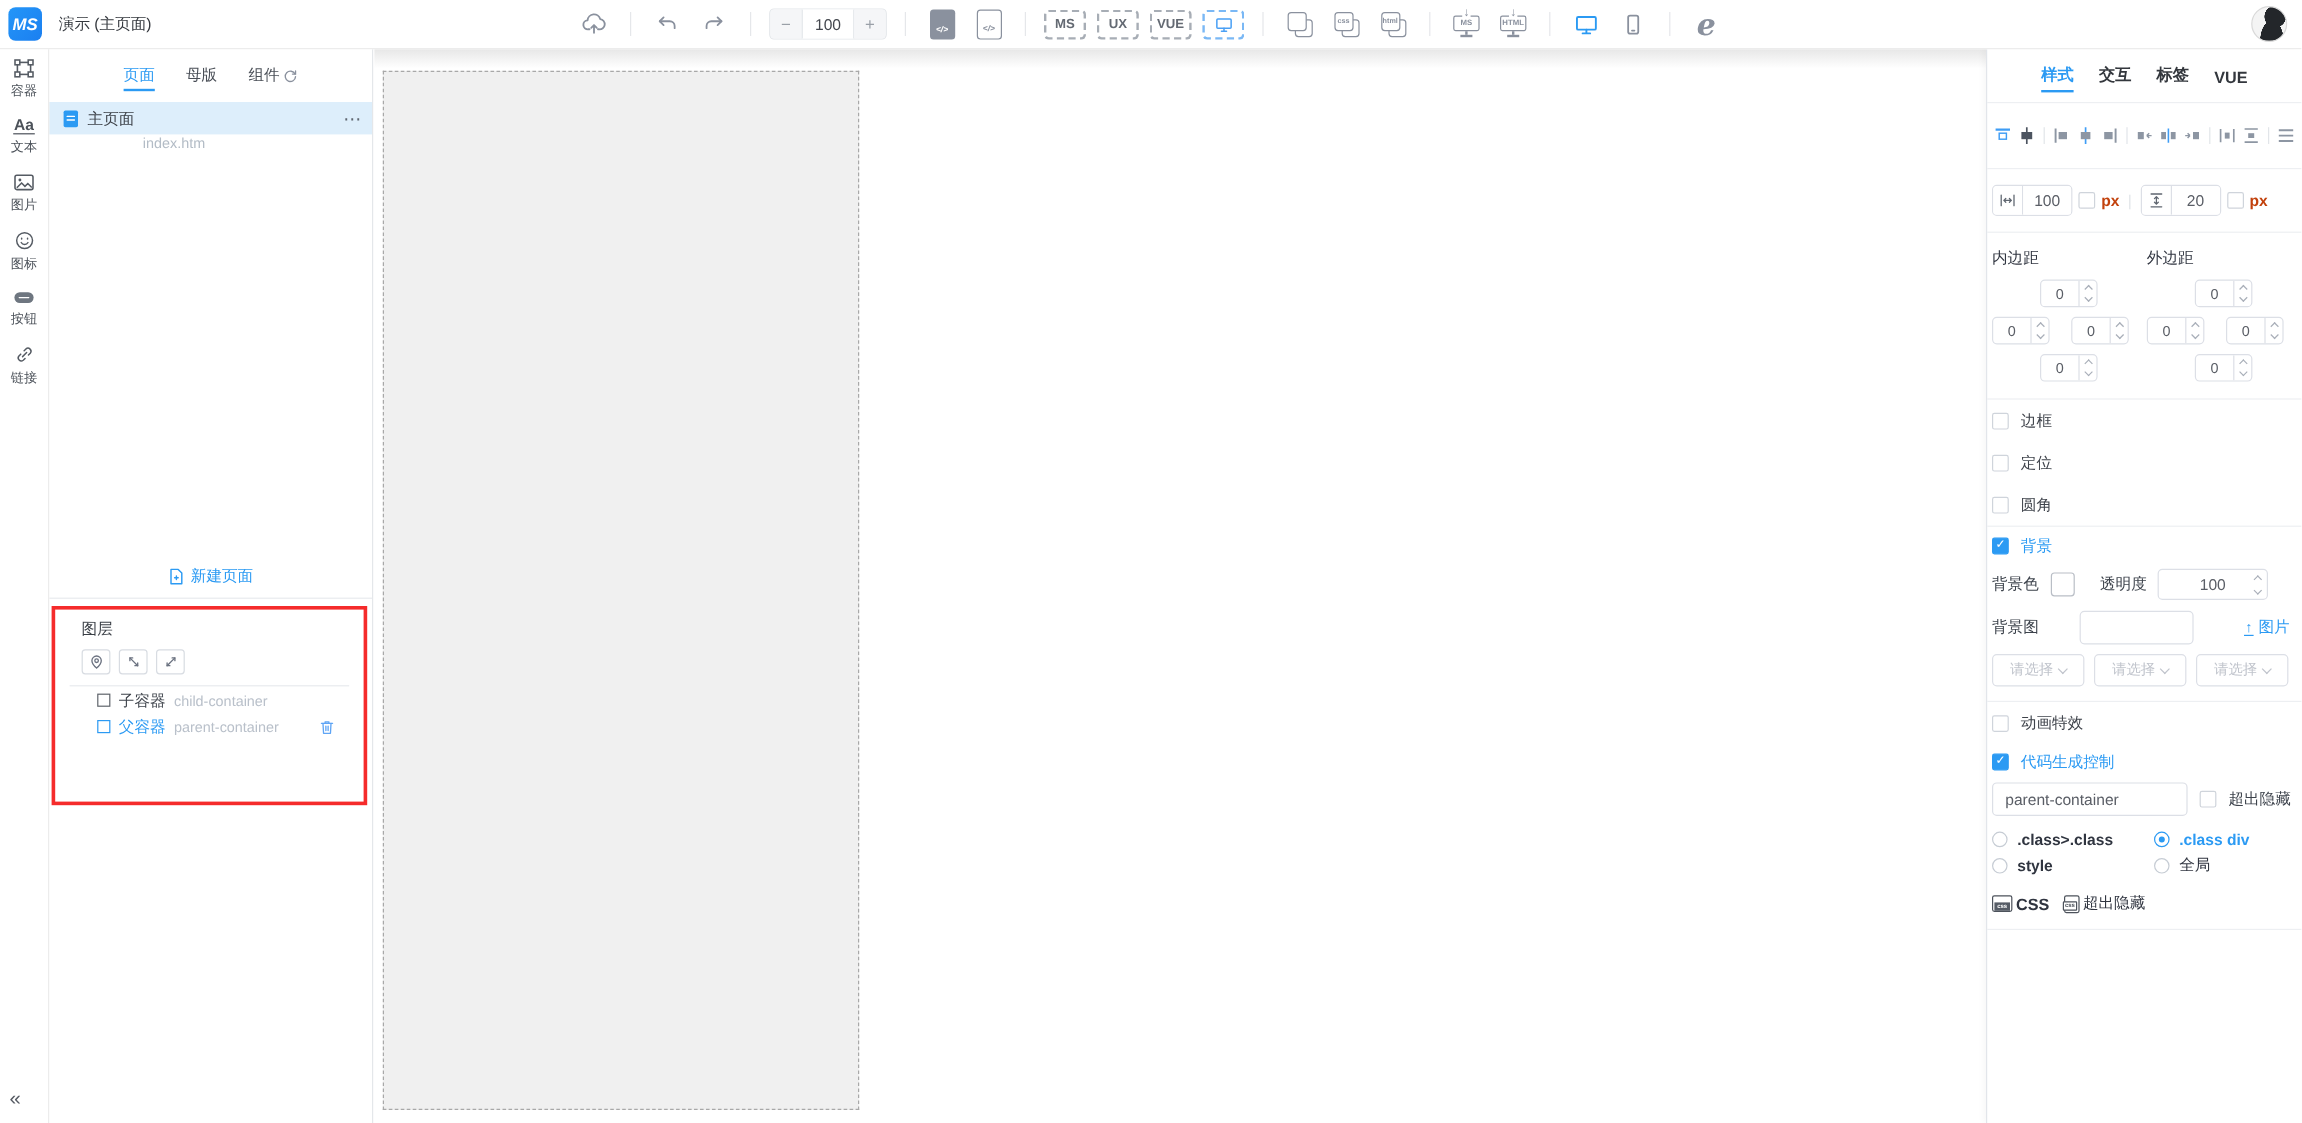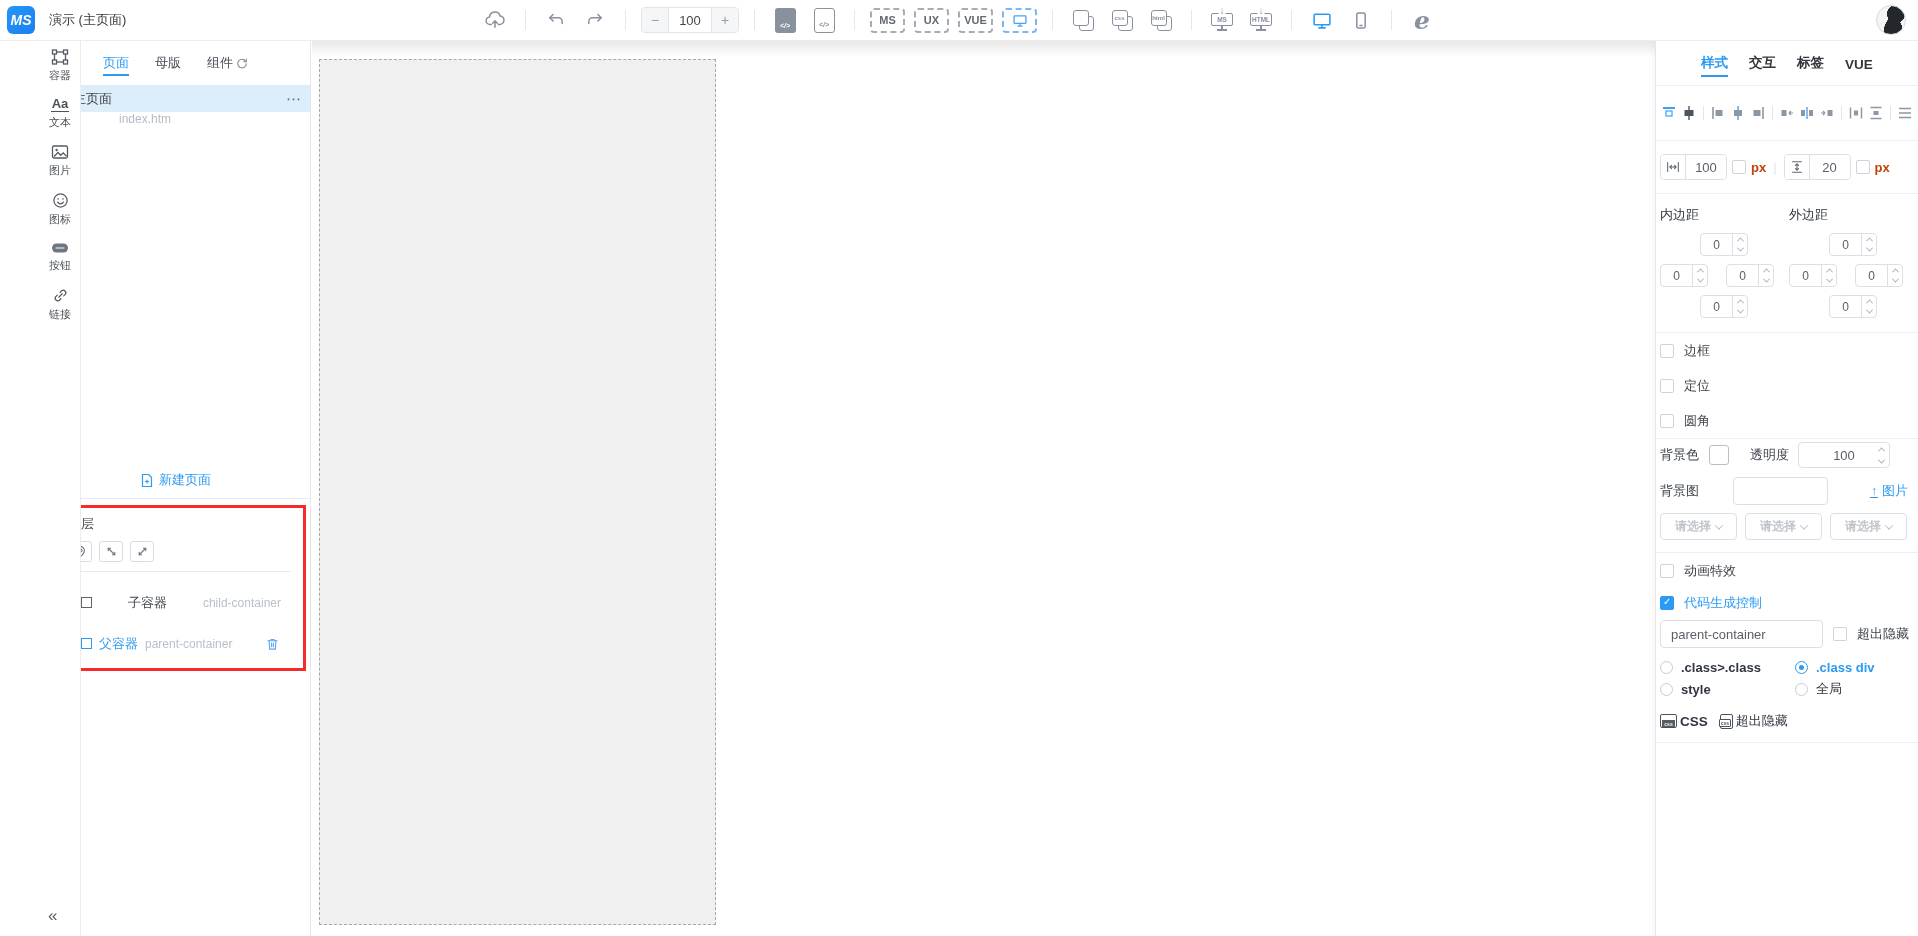--- a/index.html
+++ b/index.html
@@ -46,21 +46,21 @@
   .dl-stand::before { content:""; position:absolute; left:50%; top:-3px; transform:translateX(-50%); width:2px; height:3px; background:#8a919e; }
   .ie { font-family:"DejaVu Serif", serif; font-style:italic; font-weight:bold; font-size:25px; color:#8a919e; line-height:1; }
   .tb-right { position:absolute; right:12px; top:5px; }
   .avatar { width:30px; height:30px; border-radius:50%; border:1px solid #d9d9d9;
             background:
               radial-gradient(circle at 68% 28%, #23262a 0 32%, rgba(0,0,0,0) 33%),
               radial-gradient(ellipse at 58% 100%, #23262a 0 42%, rgba(0,0,0,0) 43%),
               #f4f4f4; }
 
   
-  #iconbar { position:absolute; left:0; top:41px; width:41px; bottom:0; background:#fff; border-right:1px solid #ececec; z-index:20;margin-left:40px; }
+  #iconbar { position:absolute; left:0; top:41px; width:41px; bottom:0; background:#fff; border-right:1px solid #ececec; z-index:20; }
   .ib-item { width:40px; padding:8px 0 6px; display:flex; flex-direction:column; align-items:center; gap:3px; }
   .ib-label { font-size:11px; color:#4c525a; }
   .aa { font-size:13px; font-weight:bold; color:#4c525a; border-bottom:1.5px solid #4c525a; line-height:14px; padding:0 1px; }
   .collapse { position:absolute; left:8px; bottom:12px; font-size:17px; color:#565b63; line-height:1; }
 
   
   #pagespanel { position:absolute; left:41px; top:41px; width:270px; bottom:0; background:#fff;
                 border-right:1px solid #e4e7ea; z-index:10; }
   .pp-tabs { height:44px; display:flex; align-items:flex-end; justify-content:center; gap:26px; padding-bottom:9px; }
   .pp-tab { font-size:13px; color:#4a4f57; display:flex; align-items:center; gap:3px; padding-bottom:2px; border-bottom:2px solid transparent; }
@@ -74,21 +74,21 @@
   .pp-sep { position:absolute; top:457px; left:0; right:0; border-top:1px solid #e8eaee; }
 
   
   .layers { position:absolute; top:458px; left:0; right:0; bottom:0; }
   .red-box { position:absolute; left:2px; top:6px; width:263px; height:166px; border:3px solid #f52b2b; padding:7px 22px; }
   .lp-title { font-size:13px; color:#3a3f46; }
   .lp-tools { margin-top:8px; display:flex; gap:7px; }
   .lp-tool { width:24px; height:21px; border:1px solid #d8dce2; border-radius:3px; background:#fff;
              display:flex; align-items:center; justify-content:center; }
   .lp-sep { margin:9px -10px 0; border-top:1px solid #e8eaee; }
-  .layer-row { margin-top:20px; height:21px; display:flex; align-items:center; gap:7px; padding-left:13px; font-size:13px;justify-content:space-between; }
+  .layer-row { margin-top:1px; height:21px; display:flex; align-items:center; gap:7px; padding-left:13px; font-size:13px; }
   .lyr-sq { width:11px; height:11px; border:1.5px solid #5f646b; }
   .layer-row.active .lyr-sq { border-color:#2b9af3; }
   .lyr-name { color:#3f444c; }
   .layer-row.active .lyr-name { color:#2b9af3; }
   .lyr-code { color:#b9c0ca; font-size:12px; }
   .lyr-trash { margin-left:auto; margin-right:2px; }
 
   
   #canvas { position:absolute; left:312px; top:41px; width:1343px; bottom:0; background:#fff; }
   #canvas::before { content:""; position:absolute; left:0; top:0; right:0; height:16px;
@@ -134,21 +134,21 @@
   .toggle-row.blue { color:#2b9af3; }
   .bg-row { display:flex; align-items:center; padding:0 4px; }
   .swatch { width:20px; height:20px; border:1px solid #b9bec6; border-radius:3px; background:#fff; box-shadow:inset 0 0 0 2px #fff; }
   .opctl { width:92px; height:26px; border:1px solid #dcdfe6; border-radius:4px; display:flex; align-items:center; position:relative; }
   .opctl input { border:none; width:100%; text-align:center; font-size:13px; color:#5a5e66; background:transparent; }
   .opsteps { position:absolute; right:2px; top:0; bottom:0; width:12px; display:flex; flex-direction:column; }
   .opsteps span { flex:1; display:flex; align-items:center; justify-content:center; }
   .bgimg-input { width:95px; height:28px; border:1px solid #dcdfe6; border-radius:4px; }
   .uplink { display:flex; align-items:center; gap:4px; color:#2b9af3; font-size:13px; }
   .uparrow { border-bottom:1.5px solid #2b9af3; line-height:12px; font-size:12px; padding:0 1px; }
-  .selects-row { display:flex; gap:8px; padding:2px 4px 12px;font-weight:bold; }
+  .selects-row { display:flex; gap:8px; padding:2px 4px 12px; }
   .sel { width:77px; height:27px; border:1px solid #dcdfe6; border-radius:4px; display:flex; align-items:center;
          justify-content:center; gap:5px; color:#c0c4cc; font-size:12px; background:#fff; }
   .sel-chev { width:6px; height:6px; border-left:1.3px solid #c0c4cc; border-bottom:1.3px solid #c0c4cc;
               transform:rotate(-45deg) translate(1px,-1px); }
   .cls-row { display:flex; align-items:center; padding:2px 4px 0; gap:10px; }
   .cls-input { width:163px; height:28px; border:1px solid #dcdfe6; border-radius:4px; padding:0 10px; font-size:13px; color:#5a5e66; }
   .radio-grid { padding:12px 4px 0; display:grid; grid-template-columns:135px auto; row-gap:5px; }
   .rd-item { display:flex; align-items:center; gap:8px; font-size:13px; color:#303540; font-weight:bold; }
   .rd-item.normal { font-weight:normal; }
   .rd-item.sel-label { color:#2b9af3; }
@@ -628,20 +628,24 @@
   <div class="toggle-row">
     <span class="cb"></span>
     <span>定位</span>
   </div>
   <div class="toggle-row">
     <span class="cb"></span>
     <span>圆角</span>
   </div>
   <div class="divider"></div>
 
+  <div class="toggle-row blue" style="height:32px">
+    <span class="cb on"></span>
+    <span>背景</span>
+  </div>
   <div class="bg-row" style="height:32px">
     <span>背景色</span>
     <span class="swatch" style="margin-left:10px"></span>
     <span style="margin-left:21px">透明度</span>
     <div class="opctl" style="margin-left:9px">
       <input value="100" style="">
       <span class="opsteps">
           <span>
             <i class="chev up"></i>
           </span>

